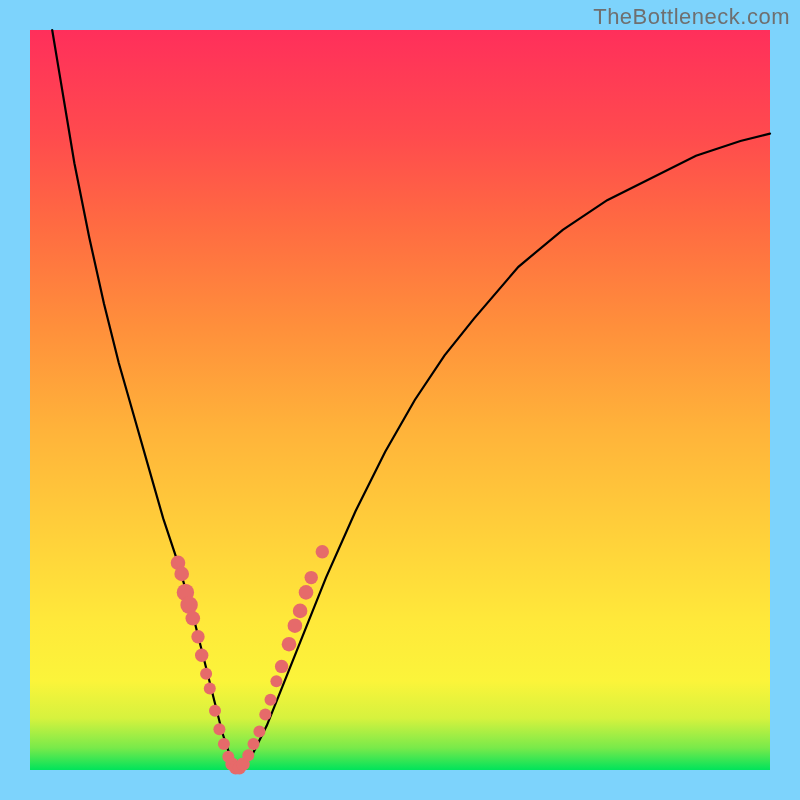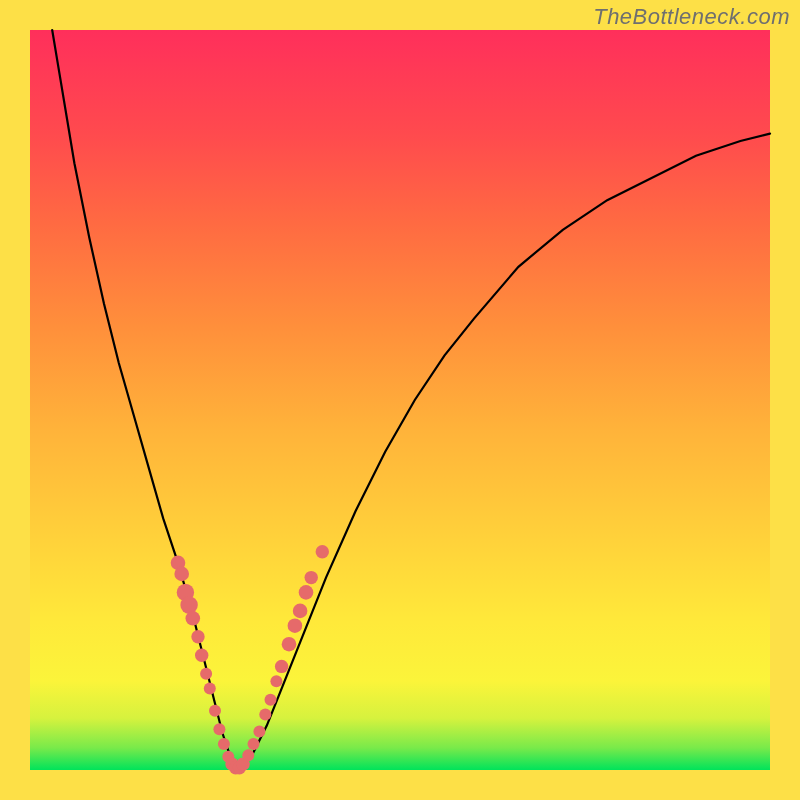--- a/index.html
+++ b/index.html
@@ -10,22 +10,21 @@
     overflow: hidden;
     background: #000;
     font-family: Arial, Helvetica, sans-serif;
   }
   .frame {
     position: absolute;
     left: 0;
     top: 0;
     width: 800px;
     height: 800px;
-    background: #fde047;
-    font-style: italic;
+    background: #7dd3fc;
   }
   .plot-area {
     position: absolute;
     left: 30px;
     top: 30px;
     width: 740px;
     height: 740px;
     
     background: linear-gradient(to top,
       #00e35b 0%,

